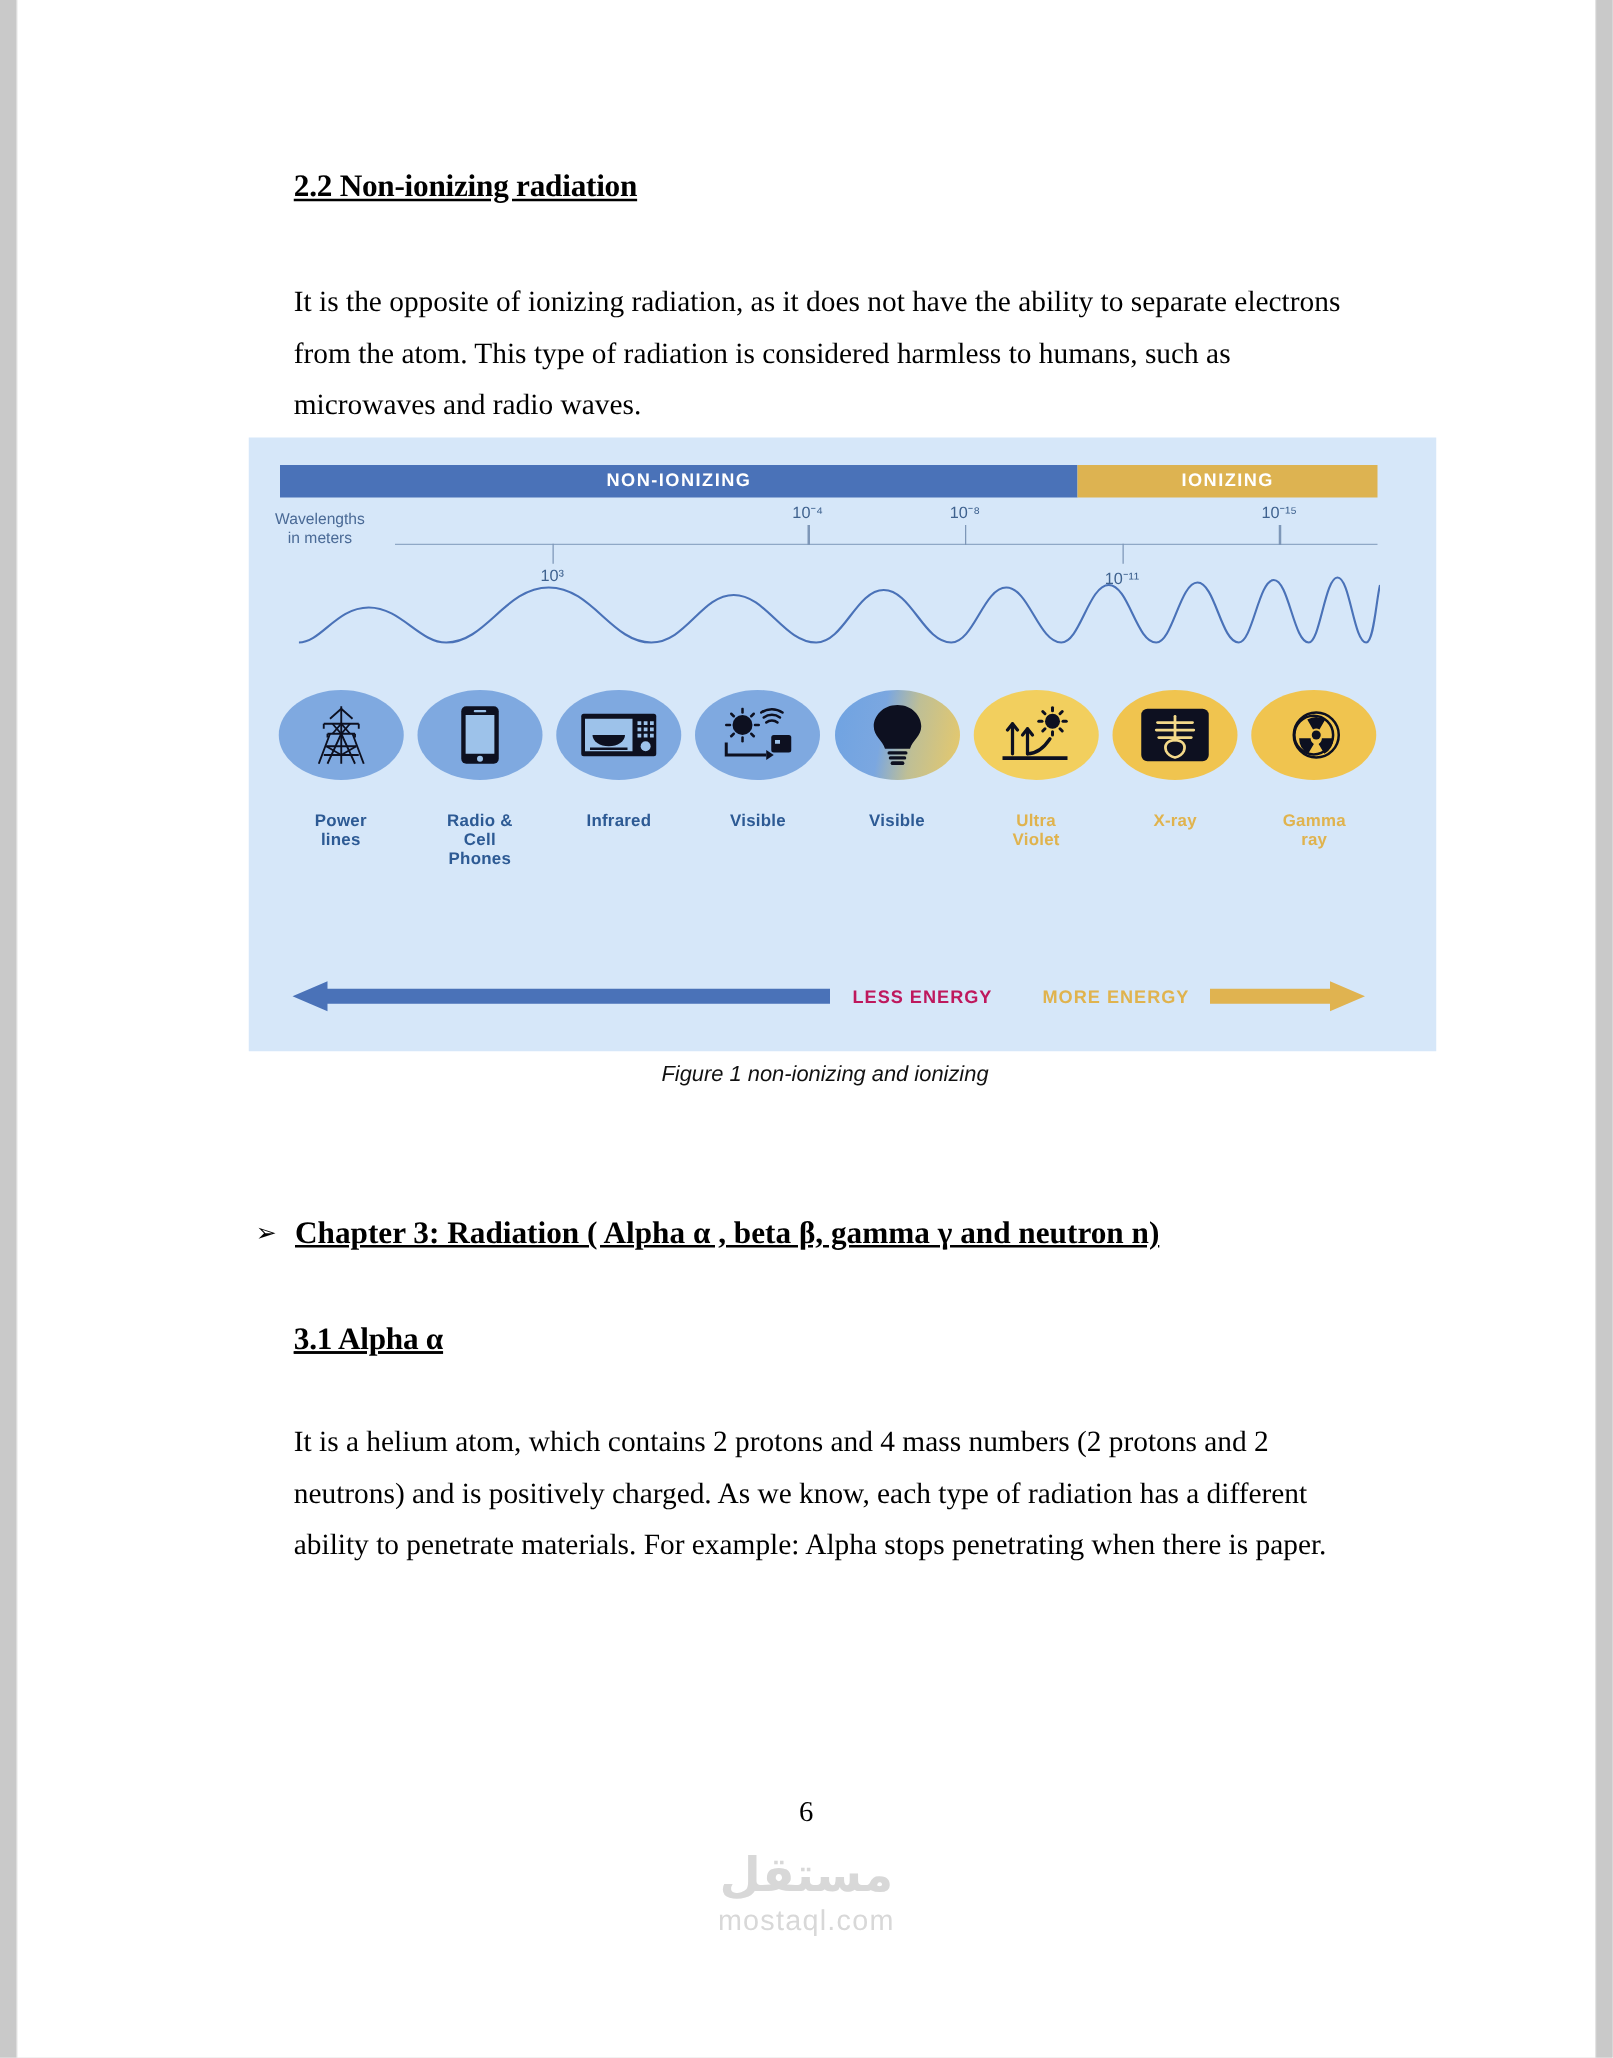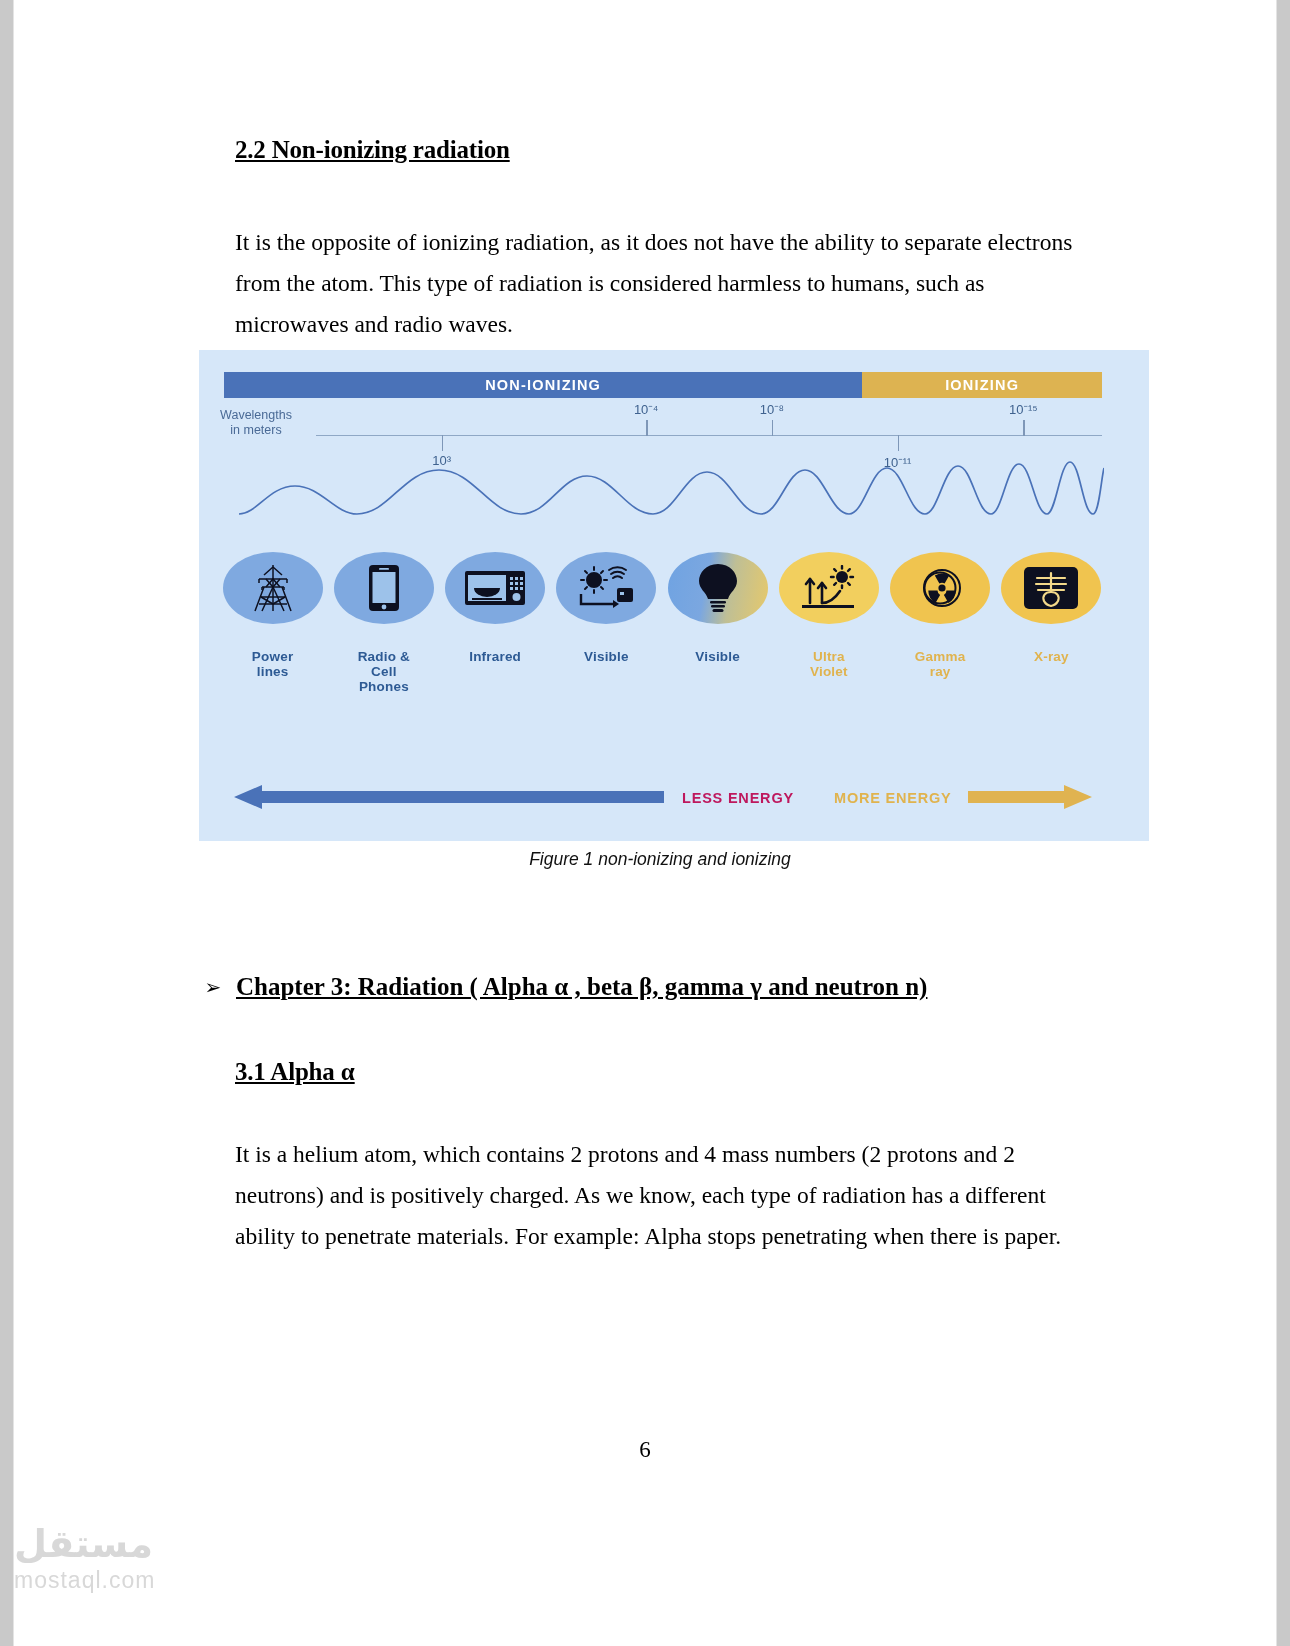--- a/index.html
+++ b/index.html
@@ -221,23 +221,23 @@
     left: 0;
     top: 1437px;
     width: 1262px;
     text-align: center;
     font-size: 23px;
     color: #000;
   }
   .watermark {
     position: absolute;
     left: 0;
-    top: 1522px;
+    top: 1478px;
     width: 1262px;
-    text-align: left;
+    text-align: center;
     color: #d8d8d8;
   }
   .wm-ar {
     font-family: "DejaVu Sans", sans-serif;
     font-size: 38px;
     font-weight: bold;
     line-height: 44px;
   }
   .wm-en {
     font-family: "Liberation Sans", sans-serif;
@@ -435,53 +435,53 @@
       <rect x="2" y="40" width="52" height="3" stroke="none"></rect>
                 </g>
               </svg>
             </span>
           </div>
           <div class="ic-label" style="color: rgb(224, 179, 78);">Ultra<br>Violet</div>
         </div>
         <div class="icon-cell">
           <div class="disc" style="background: rgb(240, 196, 79);">
             <span>
-              <svg width="46" height="44" viewBox="0 0 46 44">
-      <g fill="none" stroke="#0d1020" stroke-width="2">
-        <circle cx="25" cy="22" r="18"></circle>
-                  <circle cx="23" cy="22" r="15.5"></circle>
-      </g>
-      <g fill="#0d1020" transform="translate(25,22)">
-        <circle r="3.6"></circle>
-        <path d="M-2.6 -4.5 A 5.3 5.3 0 0 1 2.6 -4.5 L 7.2 -12.4 A 14.3 14.3 0 0 0 -7.2 -12.4 Z"></path>
-        <path d="M4.5 2.6 A 5.3 5.3 0 0 1 1.9 7.1 L 6.5 15 A 14.3 14.3 0 0 0 13.7 2.6 Z"></path>
-        <path d="M-1.9 7.1 A 5.3 5.3 0 0 1 -4.5 2.6 L -13.7 2.6 A 14.3 14.3 0 0 0 -6.5 15 Z"></path>
-      </g>
-              </svg>
-            </span>
-          </div>
-          <div class="ic-label" style="color: rgb(224, 179, 78);">Gamma<br>ray</div>
-        </div>
-        <div class="icon-cell">
-          <div class="disc" style="background: rgb(240, 196, 79);">
-            <span>
               <svg width="56" height="44" viewBox="0 0 56 44">
       <rect x="1" y="1" width="54" height="42" rx="5" fill="#0d1020"></rect>
       <g stroke="#f3d98a" stroke-width="2.2" fill="none" stroke-linecap="round">
         <path d="M28 7 L28 26"></path>
         <path d="M14 12 L42 12"></path>
                   <path d="M13 18 L43 18"></path>
                   <path d="M15 24 L41 24"></path>
         <path d="M28 26 C22 26 19 30 21 35 C23 39 28 40 28 40 C28 40 33 39 35 35 C37 30 34 26 28 26 Z"></path>
       </g>
               </svg>
             </span>
           </div>
           <div class="ic-label" style="color: rgb(224, 179, 78);">X-ray</div>
         </div>
+        <div class="icon-cell">
+          <div class="disc" style="background: rgb(240, 196, 79);">
+            <span>
+              <svg width="46" height="44" viewBox="0 0 46 44">
+      <g fill="none" stroke="#0d1020" stroke-width="2">
+        <circle cx="25" cy="22" r="18"></circle>
+                  <circle cx="23" cy="22" r="15.5"></circle>
+      </g>
+      <g fill="#0d1020" transform="translate(25,22)">
+        <circle r="3.6"></circle>
+        <path d="M-2.6 -4.5 A 5.3 5.3 0 0 1 2.6 -4.5 L 7.2 -12.4 A 14.3 14.3 0 0 0 -7.2 -12.4 Z"></path>
+        <path d="M4.5 2.6 A 5.3 5.3 0 0 1 1.9 7.1 L 6.5 15 A 14.3 14.3 0 0 0 13.7 2.6 Z"></path>
+        <path d="M-1.9 7.1 A 5.3 5.3 0 0 1 -4.5 2.6 L -13.7 2.6 A 14.3 14.3 0 0 0 -6.5 15 Z"></path>
+      </g>
+              </svg>
+            </span>
+          </div>
+          <div class="ic-label" style="color: rgb(224, 179, 78);">Gamma<br>ray</div>
+        </div>
       </div>
 
     <div class="energy">
       <svg width="878" height="36" viewBox="0 0 878 36">
         <polygon points="10,17 38,5 38,11 440,11 440,23 38,23 38,29" fill="#4a72b8"></polygon>
         <polygon points="868,17 840,5 840,11 744,11 744,23 840,23 840,29" fill="#e0b350"></polygon>
       </svg>
       <div class="energy-text" style="left:458px;color:#be185d;">LESS ENERGY</div>
       <div class="energy-text" style="left:610px;color:#e0b34e;">MORE ENERGY</div>
     </div>

